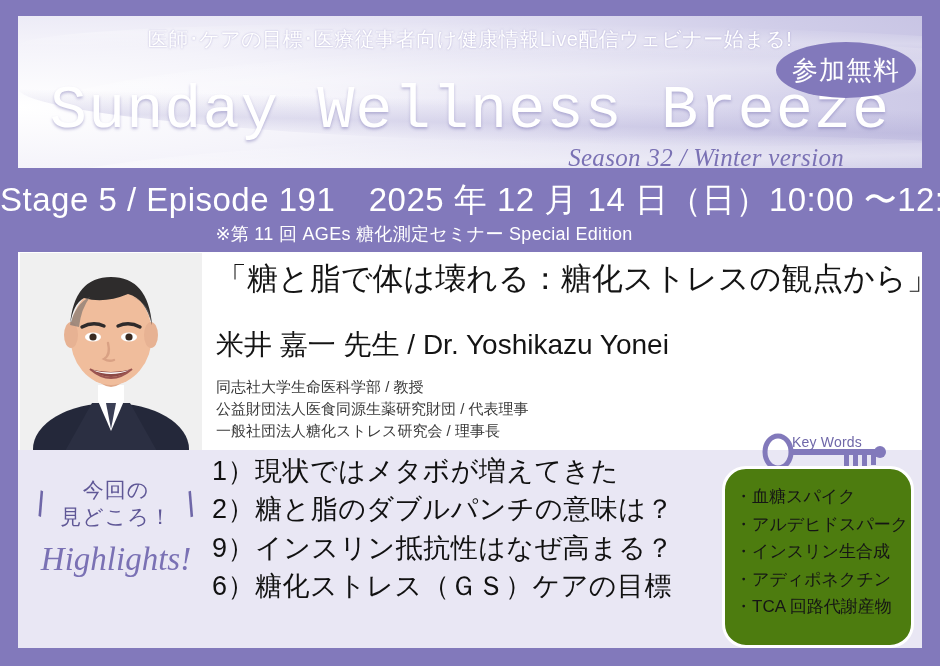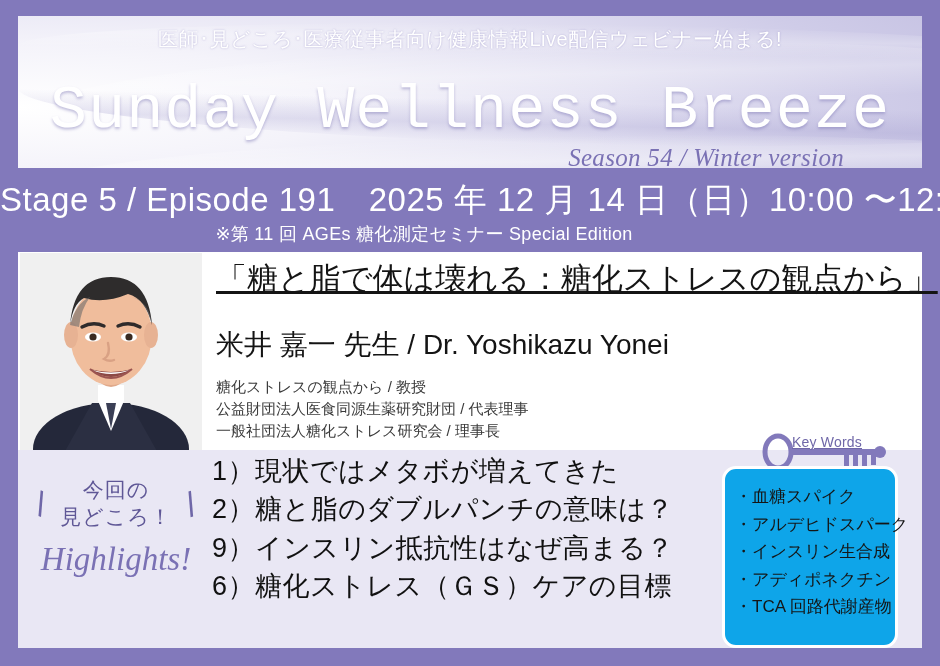--- a/index.html
+++ b/index.html
@@ -76,21 +76,21 @@
     position:absolute;left:18px;top:252px;width:904px;height:198px;background:#ffffff;
   }
   .photo{
     position:absolute;left:20px;top:253px;width:182px;height:200px;
     background:linear-gradient(180deg,#f2f2f2 0%,#ececec 100%);
     overflow:hidden;
   }
   .photo svg{display:block;}
   .talk-title{
     position:absolute;left:216px;top:258px;width:700px;
-    font-size:31px;color:#141414;letter-spacing:0px;white-space:nowrap;text-decoration:underline;
+    font-size:31px;color:#141414;letter-spacing:0px;white-space:nowrap;
   }
   .speaker-name{
     position:absolute;left:216px;top:326px;width:700px;
     font-size:28px;color:#141414;white-space:nowrap;
   }
   .affil{
     position:absolute;left:216px;top:376px;width:700px;
     font-size:15px;line-height:1.45;color:#3a3a3a;
   }
 
@@ -118,51 +118,51 @@
   .hl-sub{margin-top:4px;font-size:15px;color:#1c1c1c;}
 
   .agenda{
     position:absolute;left:212px;top:452px;width:500px;
   }
   .agenda .row{
     font-size:27px;color:#111111;line-height:1.42;letter-spacing:.5px;white-space:nowrap;
   }
 
   .kw{
-    position:absolute;left:722px;top:466px;width:176px;height:182px;
-    background:#0ea5e9;border:3px solid #ffffff;border-radius:14px;
+    position:absolute;left:722px;top:466px;width:192px;height:182px;
+    background:#4d7c0f;border:3px solid #ffffff;border-radius:24px;
     box-sizing:border-box;
   }
   .kw-list{margin:14px 0 0 10px;}
   .kw-list .kwrow{
     font-size:17px;color:#151515;line-height:1.62;white-space:nowrap;
   }
   .keyicon{
     position:absolute;left:760px;top:432px;width:132px;height:40px;
   }
   .kw-label{
     position:absolute;left:792px;top:434px;font-size:14px;color:#6f67a8;
     letter-spacing:.2px;
-    text-decoration:underline;
   }
 </style>
 </head>
 <body>
 
 <div class="poster">
 
   <div class="header">
     <div class="wave w4"></div>
     <div class="wave w1"></div>
     <div class="wave w2"></div>
     <div class="wave w3"></div>
 
-    <div class="tagline">医師･見どころ･医療従事者向け健康情報Live配信ウェビナー始まる!</div>
+    <div class="tagline">医師･ケアの目標･医療従事者向け健康情報Live配信ウェビナー始まる!</div>
     <div class="bigtitle">Sunday Wellness Breeze</div>
-    <div class="season">Season 54 / Winter version</div>
+    <div class="season">Season 32 / Winter version</div>
+    <div class="free-badge">参加無料</div>
   </div>
 
   <div class="datebar">
     <div class="dateline">Stage 5 / Episode 191　2025 年 12 月 14 日（日）10:00 〜12:00</div>
     <div class="datesub">※第 11 回 AGEs 糖化測定セミナー Special Edition</div>
   </div>
 
   <div class="whitebox"></div>
 
   <div class="photo">
@@ -188,21 +188,21 @@
       <path d="M88 90 q3 12 -4 16 q5 3 10 1" stroke="#d9a184" stroke-width="2.4" fill="none" stroke-linecap="round"></path>
       <path d="M70 116 q21 16 42 0 q-21 6 -42 0 z" fill="#8d4a46"></path>
       <path d="M72 117 q19 5 38 0 q-19 8 -38 0 z" fill="#ffffff"></path>
       <path d="M70 116 q21 18 42 0" stroke="#9b5450" stroke-width="2" fill="none"></path>
     </svg>
   </div>
 
   <div class="talk-title">「糖と脂で体は壊れる：糖化ストレスの観点から」</div>
   <div class="speaker-name">米井 嘉一 先生 / Dr. Yoshikazu Yonei</div>
   <div class="affil">
-    <div>糖化ストレスの観点から / 教授</div>
+    <div>同志社大学生命医科学部 / 教授</div>
     <div>公益財団法人医食同源生薬研究財団 / 代表理事</div>
     <div>一般社団法人糖化ストレス研究会 / 理事長</div>
   </div>
 
   <div class="lowerbox"></div>
 
   <div class="hl">
     <div class="hl-jp">
       <span class="slash left">\</span>
       <span class="slash right">/</span>

